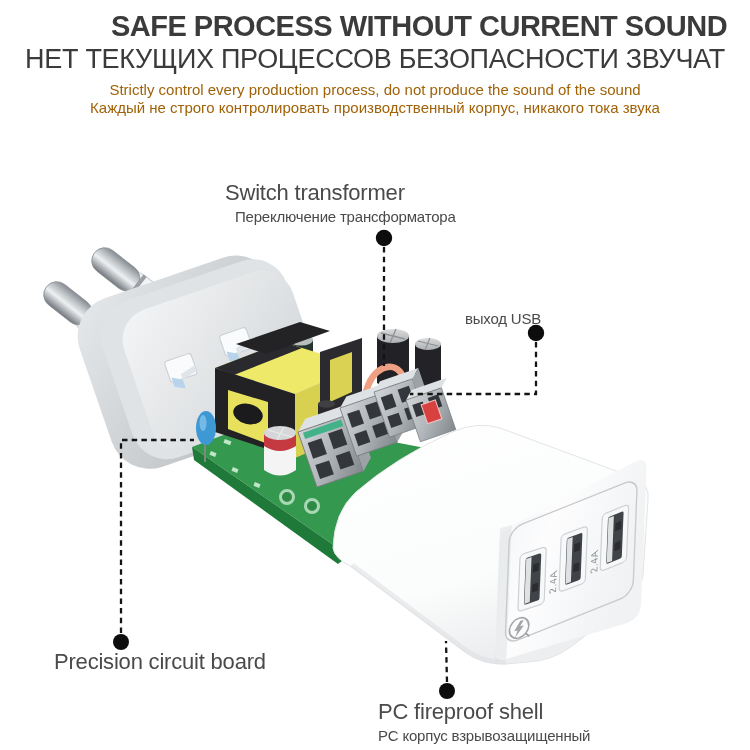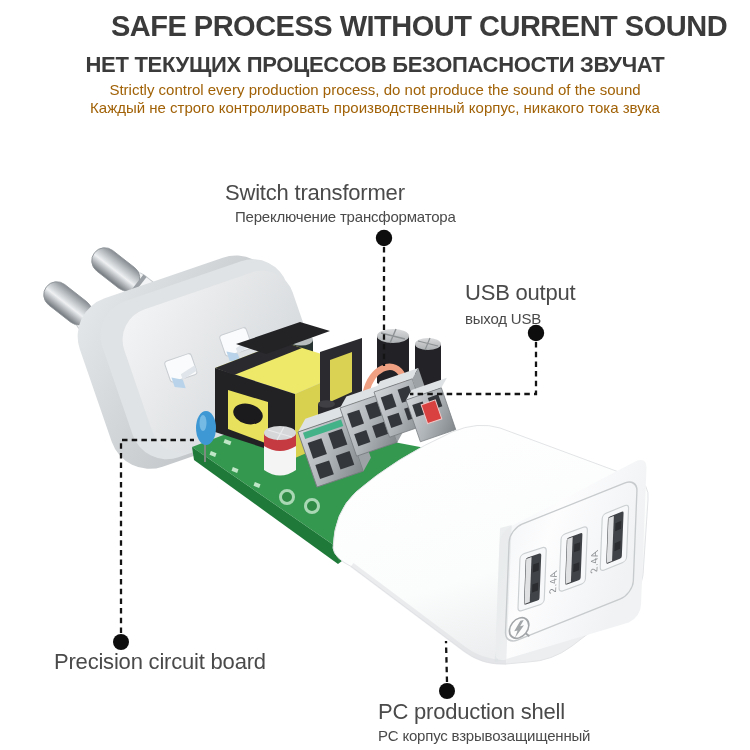--- a/index.html
+++ b/index.html
@@ -1,21 +1,21 @@
 <!DOCTYPE html>
 <html><head>
 <meta charset="utf-8">
 <style>
   html,body{margin:0;padding:0;background:#fff;}
   .stage{position:relative;width:750px;height:750px;background:#ffffff;overflow:hidden;
          font-family:"Liberation Sans", sans-serif;}
   .artwork{position:absolute;left:0;top:0;width:750px;height:750px;}
   .hdr{position:absolute;left:0;width:750px;text-align:center;color:#3b3b3b;}
   .title{top:10px;font-size:29px;font-weight:700;letter-spacing:-0.5px;padding-left:44px;}
-  .subtitle{top:52px;font-size:22px;font-weight:700;letter-spacing:-0.3px;}
+  .subtitle{top:44px;font-size:27px;font-weight:400;letter-spacing:-0.3px;}
   .desc{color:#a16207;}
   .desc-en{top:81px;font-size:15px;}
   .desc-ru{top:99px;font-size:15px;}
   .callout{position:absolute;color:#4a4a4a;white-space:nowrap;}
   .co-title{font-size:22px;letter-spacing:-0.2px;}
   .co-sub{font-size:15px;letter-spacing:-0.2px;}
   .st-en{left:225px;top:180px;}  .st-ru{left:235px;top:208px;}
   .uo-en{left:465px;top:280px;}  .uo-ru{left:465px;top:310px;}
   .pb-en{left:46px;top:649px;margin-left:8px;}   .pb-ru{left:46px;top:678px;}
   .fs-en{left:378px;top:699px;}  .fs-ru{left:378px;top:727px;text-align:center;}
@@ -259,21 +259,20 @@
   </svg>
 
   <div class="hdr title">SAFE PROCESS WITHOUT CURRENT SOUND</div>
   <div class="hdr subtitle">НЕТ ТЕКУЩИХ ПРОЦЕССОВ БЕЗОПАСНОСТИ ЗВУЧАТ</div>
   <div class="hdr desc desc-en">Strictly control every production process, do not produce the sound of the sound</div>
   <div class="hdr desc desc-ru">Каждый не строго контролировать производственный корпус, никакого тока звука</div>
 
   <div class="callout co-title st-en">Switch transformer</div>
   <div class="callout co-sub st-ru">Переключение трансформатора</div>
 
-  <div class="callout co-title uo-en">USB output</div>
   <div class="callout co-sub uo-ru">выход USB</div>
 
   <div class="callout co-title pb-en">Precision circuit board</div>
 
-  <div class="callout co-title fs-en">PC production shell</div>
+  <div class="callout co-title fs-en">PC fireproof shell</div>
   <div class="callout co-sub fs-ru">PC корпус взрывозащищенный</div>
 
 </div>
 
 </body></html>

